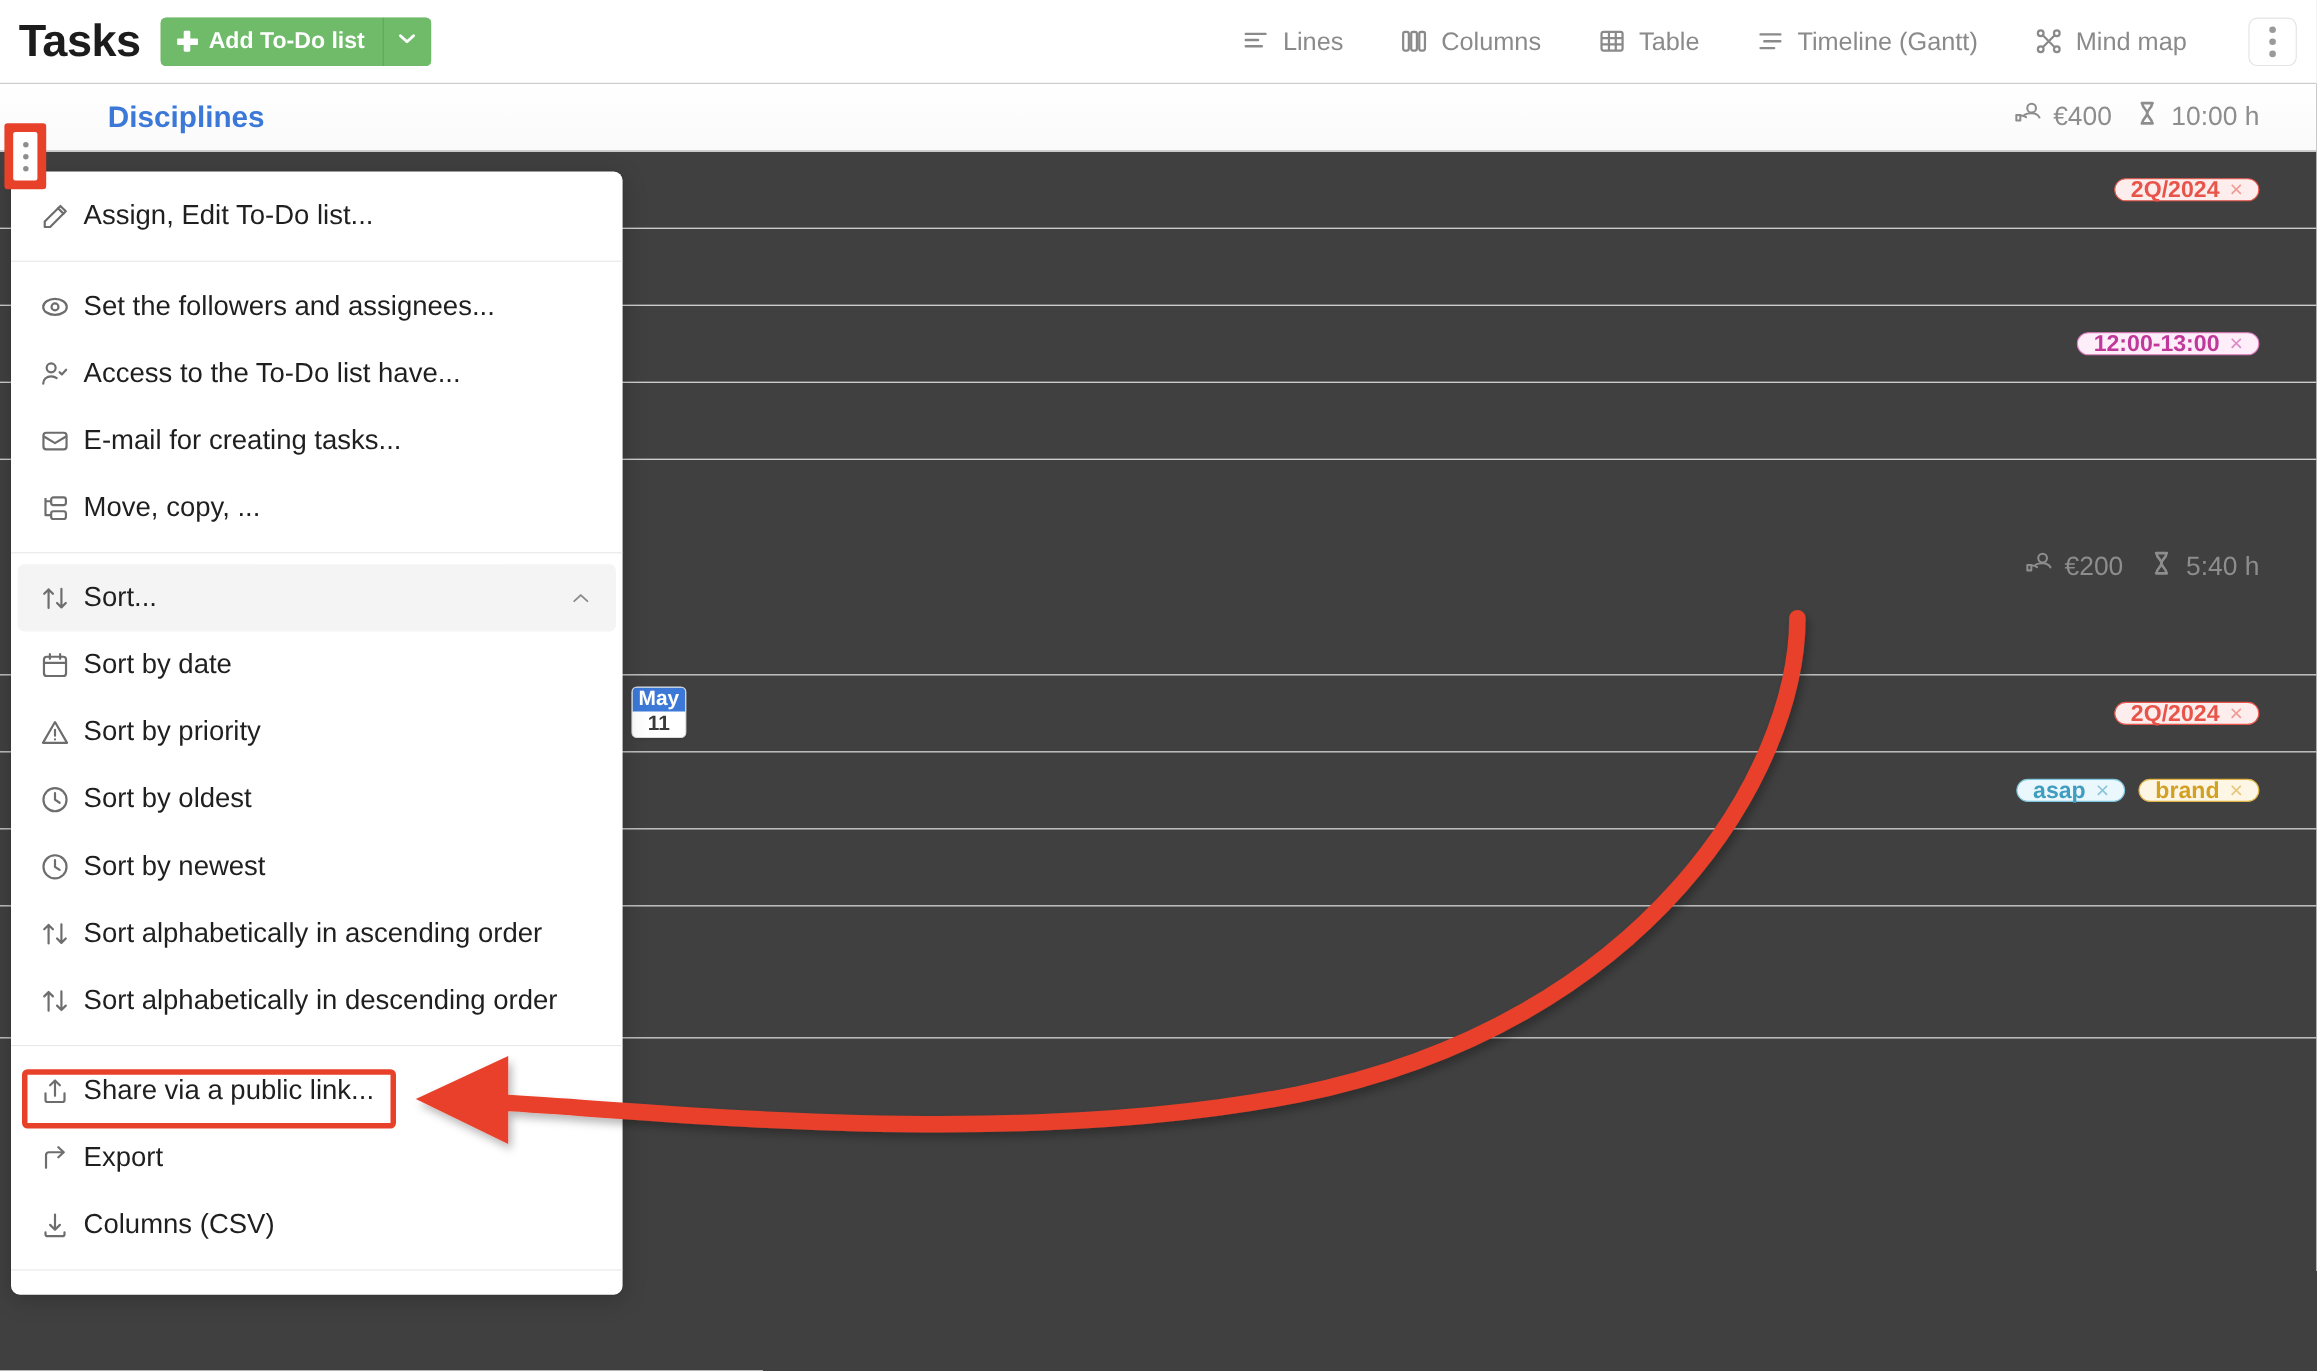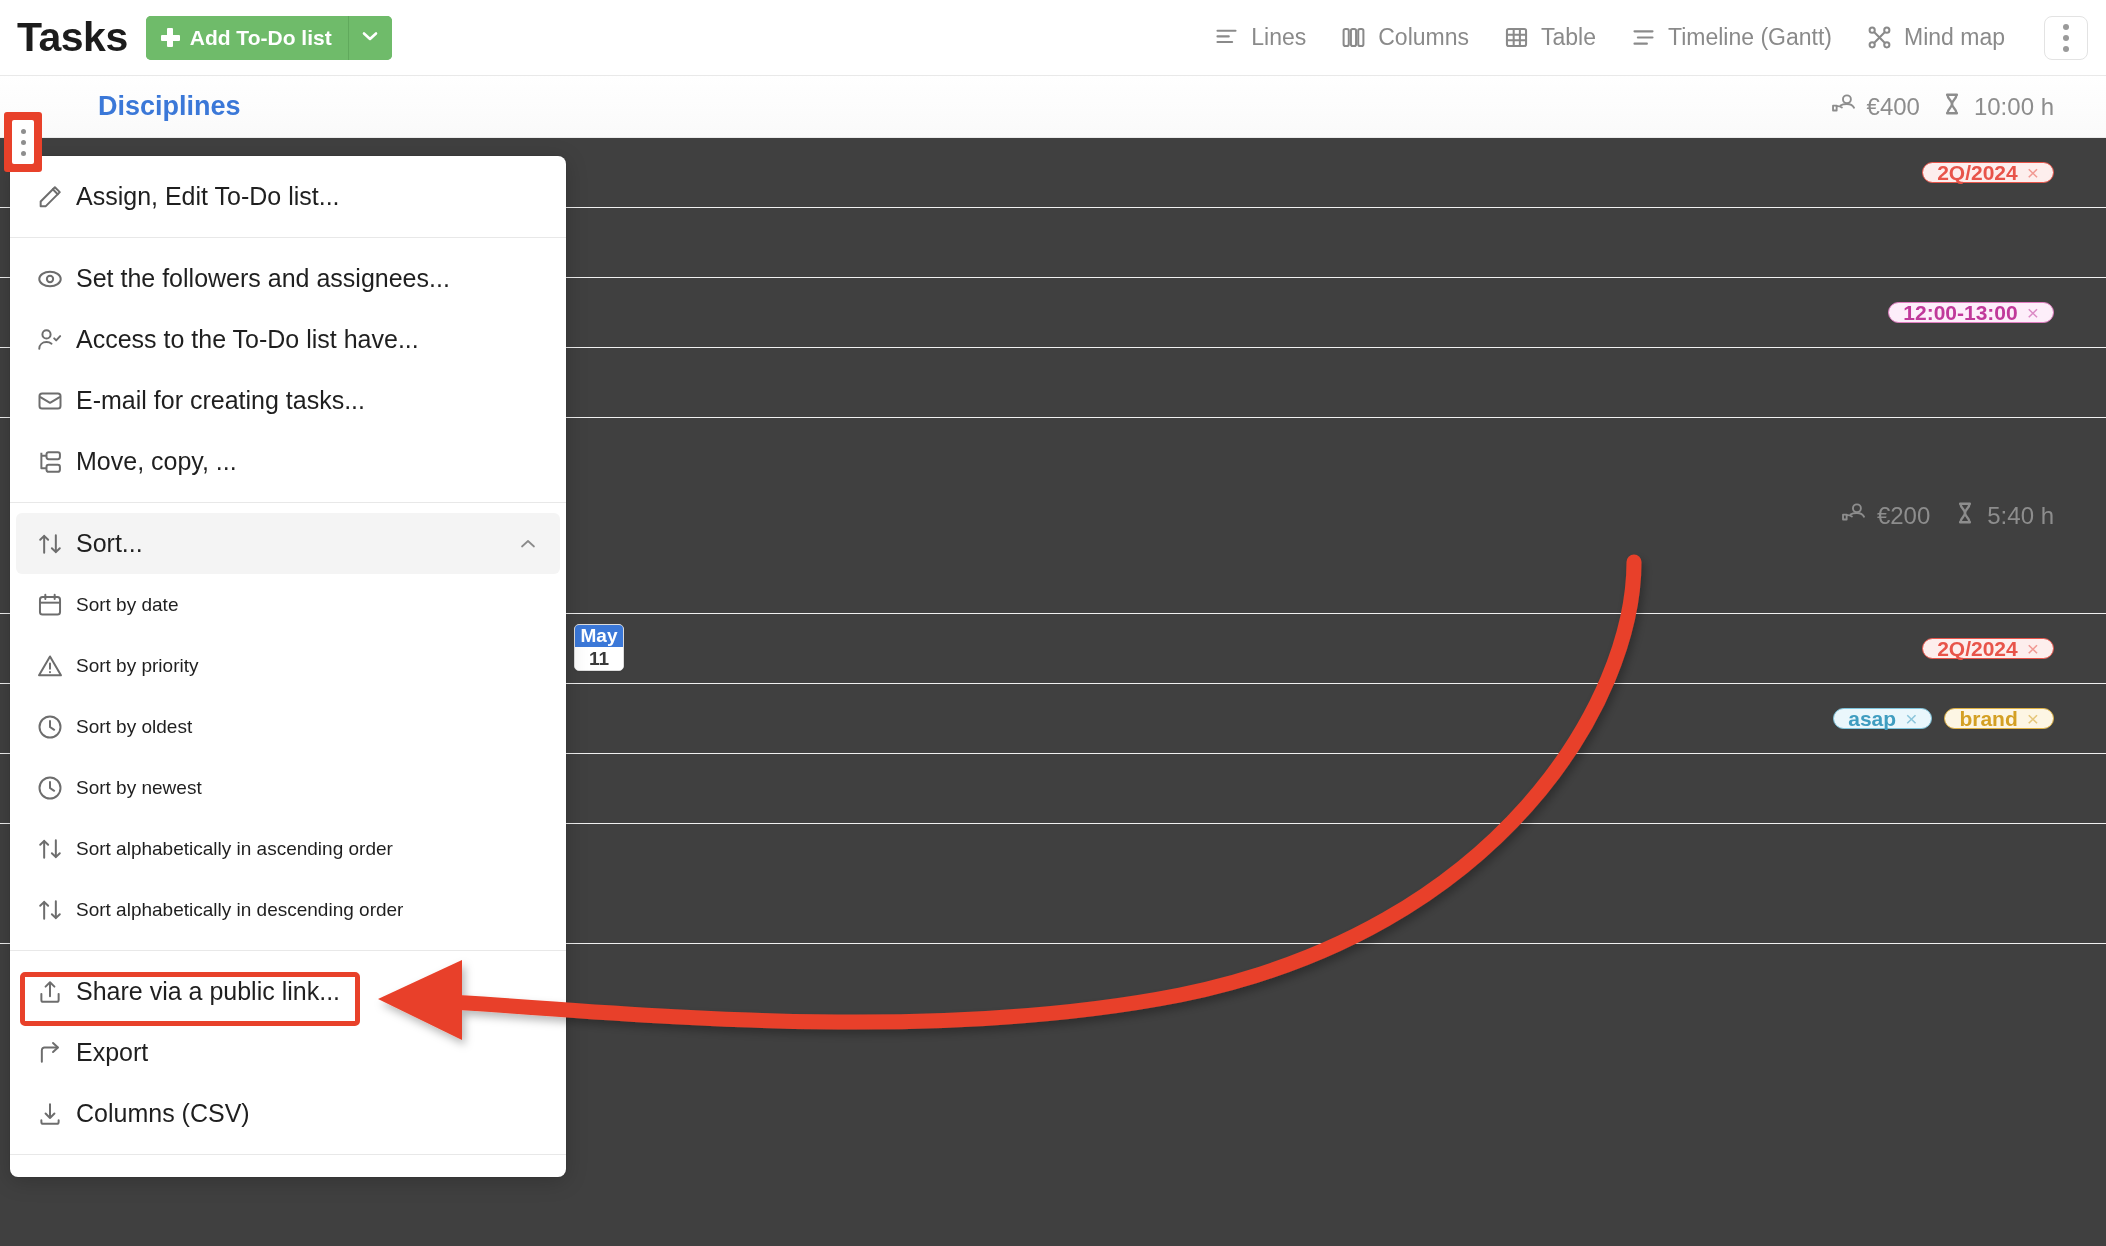--- a/index.html
+++ b/index.html
@@ -37,21 +37,21 @@
     border-left:1px solid #60a95c; cursor:pointer; background:#6fbb6a;
   }
   .plus-ico { width:19px; height:19px; position:relative; display:block; }
   .plus-ico:before, .plus-ico:after {
     content:""; position:absolute; background:#fff; border-radius:1px;
   }
   .plus-ico:before { left:0; top:6.5px; width:19px; height:6px; }
   .plus-ico:after  { top:0; left:6.5px; height:19px; width:6px; }
 
   .view-tabs {
-    margin-left:auto; display:flex; align-items:center; gap:0;
+    margin-left:auto; display:flex; align-items:center; gap:17px;
     padding-right:14px;
   }
   .view-tab {
     display:flex; align-items:center; gap:11px;
     padding:8px 17px; cursor:pointer;
     color:#8a8a8a; font-size:23px; white-space:nowrap;
   }
   .view-tab svg { display:block; }
   .kebab-box {
     width:44px; height:44px; margin-left:22px; margin-right:4px;
@@ -124,21 +124,21 @@
     box-shadow:0 4px 22px rgba(0,0,0,.20), 0 0 0 1px rgba(0,0,0,.045);
     z-index:30; padding-bottom:2px; overflow:hidden;
   }
   .menu-sep { height:1px; background:#e8e8e8; margin:0; }
   .mi {
     display:flex; align-items:center; height:61px; padding:0 20px 0 26px;
     cursor:pointer; gap:0;
   }
   .mi-ico { width:40px; flex:0 0 40px; display:flex; align-items:center; color:#6d6d6d; }
   .mi-label { font-size:25px; color:#1f1f1f; white-space:nowrap; }
-  .mi.sub .mi-label { font-size:19px; }
+  .mi.sub .mi-label { font-size:25px; }
   .mi.active { background:#f4f4f4; border-radius:6px; margin:0 6px; padding-left:20px; }
   .mi.danger .mi-label { color:#c0392b; }
   .mi.danger .mi-ico { color:#c0392b; }
   .mi .chev { margin-left:auto; color:#8a8a8a; display:flex; }
   .menu-pad-t { height:10px; }
   .menu-pad-b { height:10px; }
 
   .highlight-box {
     position:absolute; left:20px; width:340px; height:54px;
     border:5px solid #e8412a; border-radius:5px; pointer-events:none; z-index:35;

